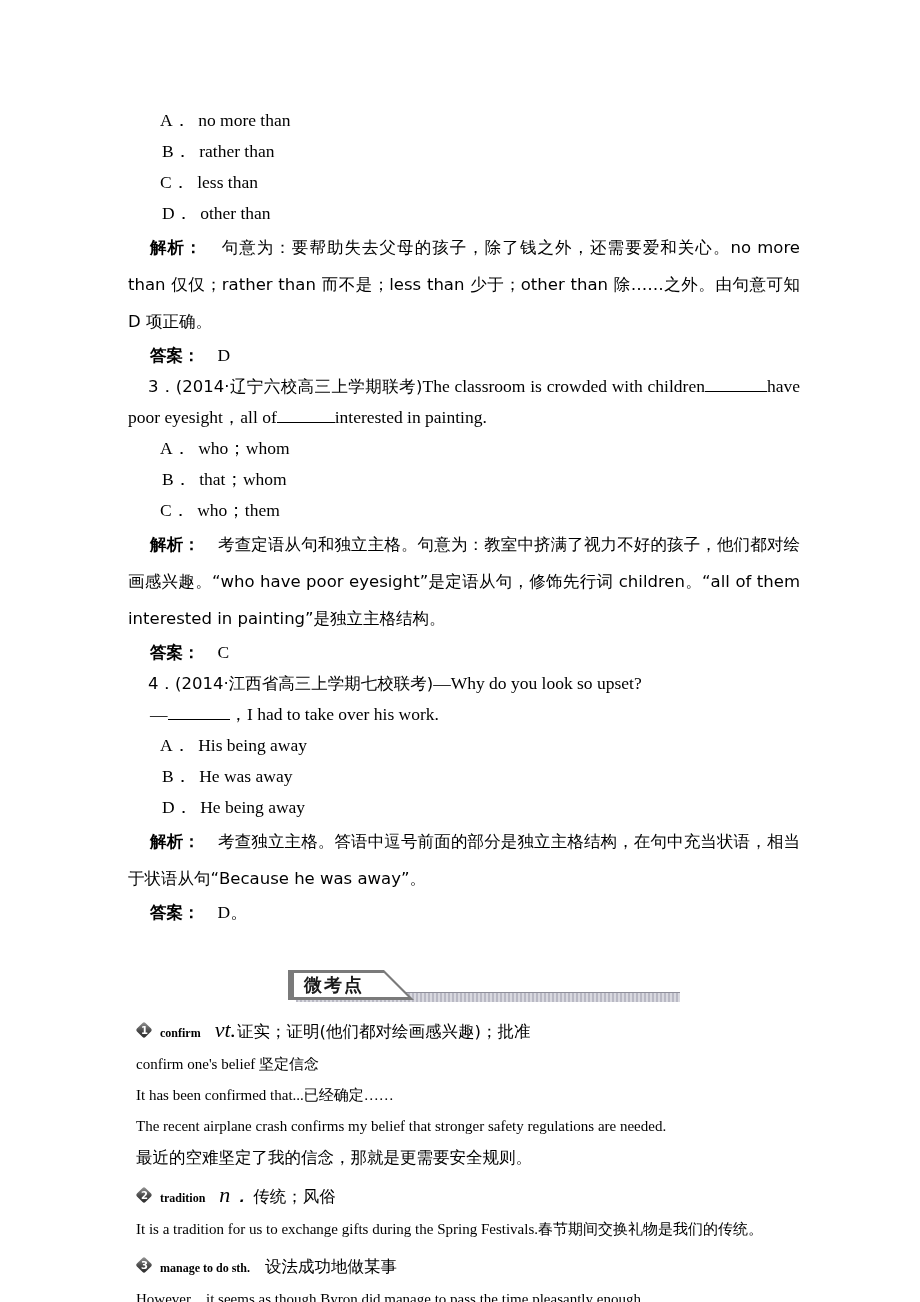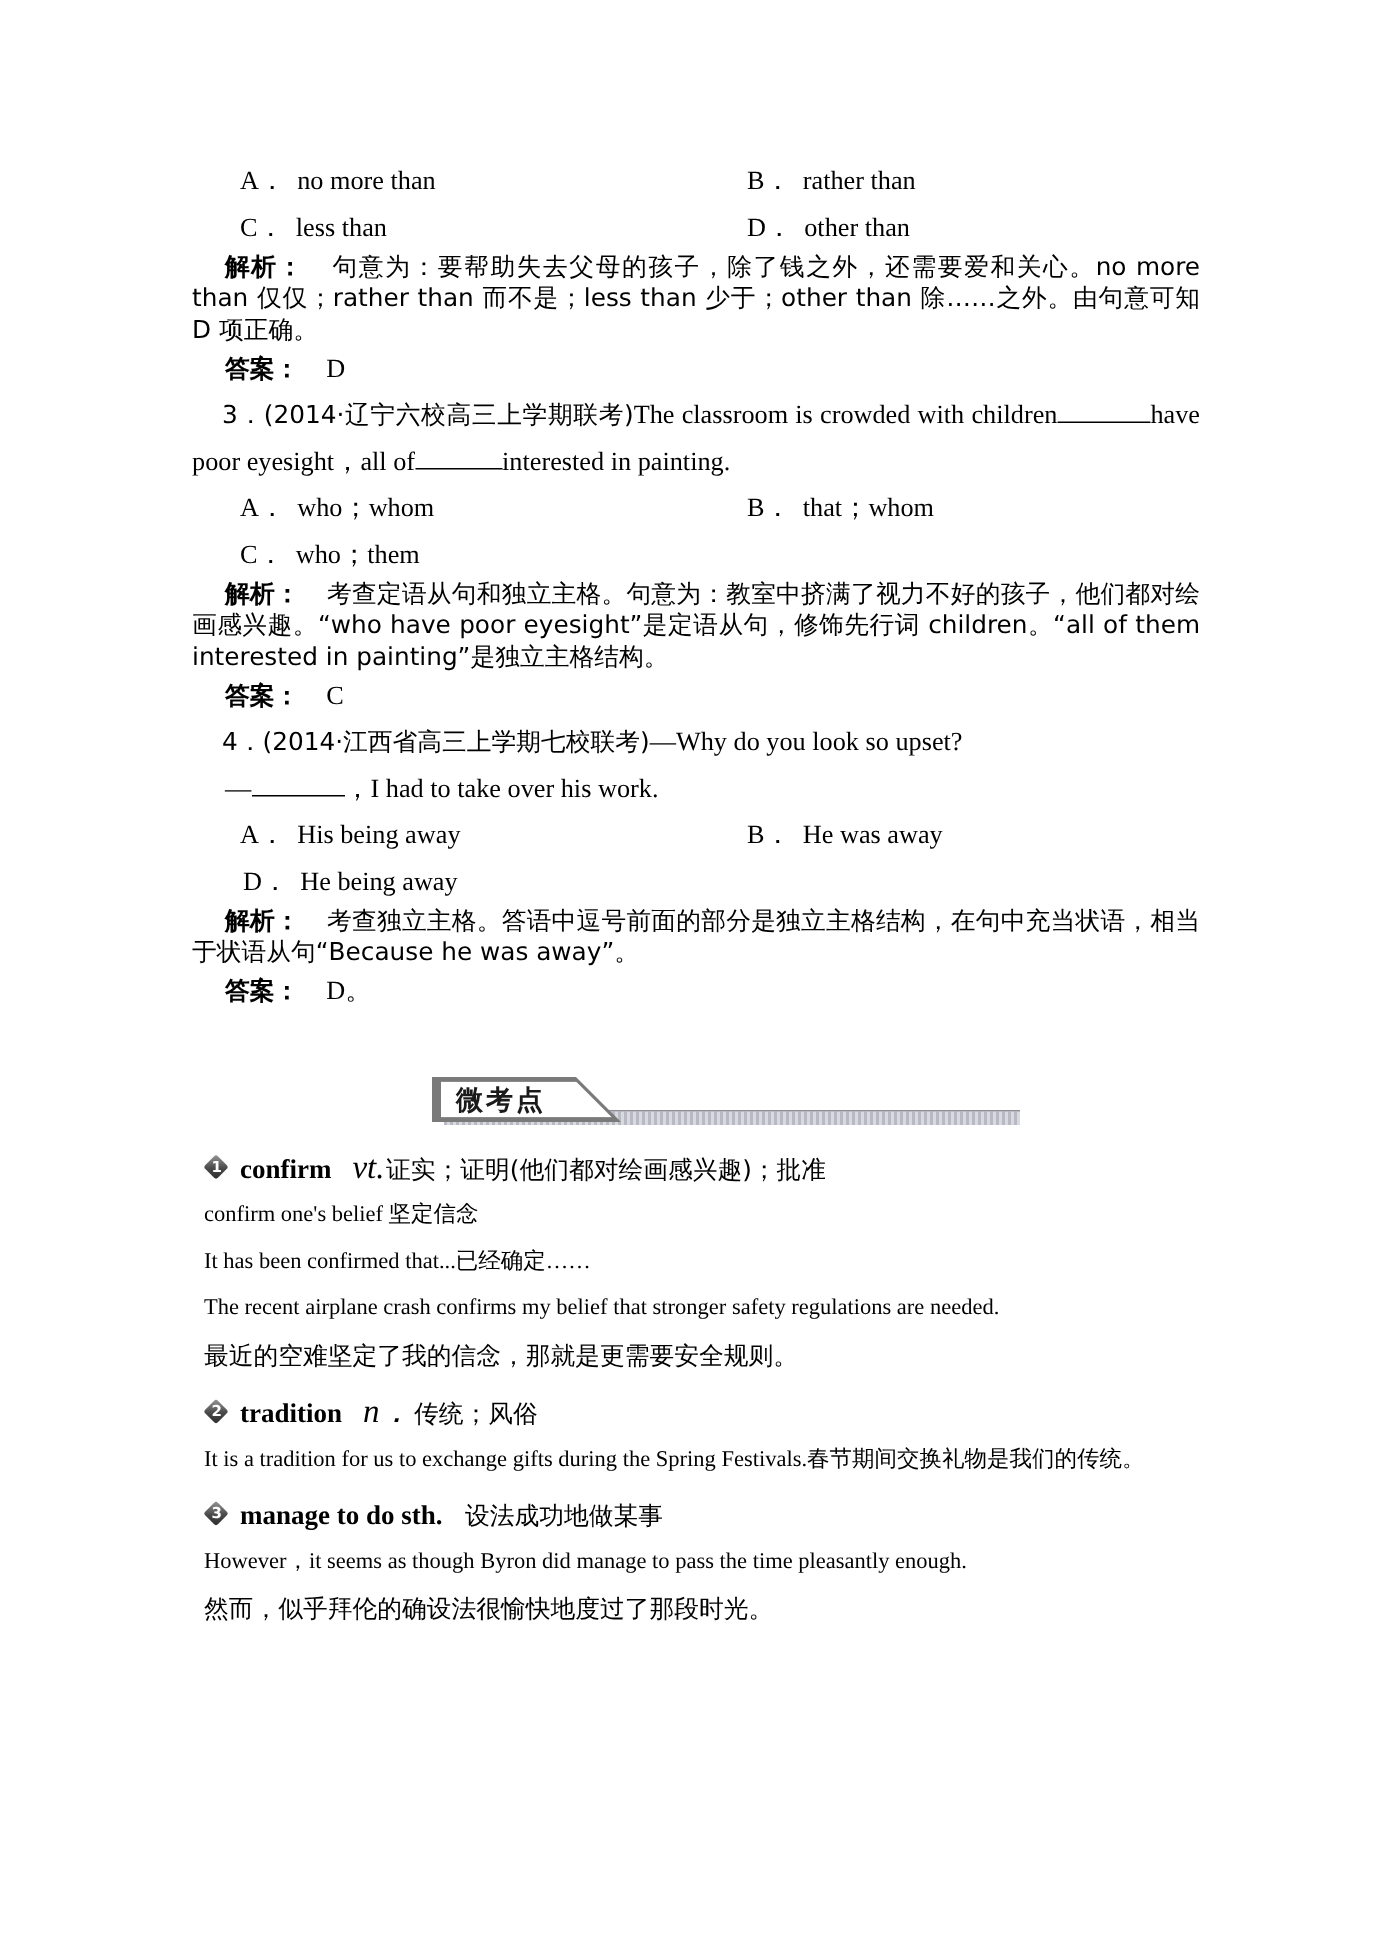--- a/index.html
+++ b/index.html
@@ -32,30 +32,31 @@
   }
 
   
   .line {
     font-size: 17.5px;
     line-height: 31px;
     white-space: nowrap;
   }
   .para {
     font-size: 17.5px;
-    line-height: 20px;
+    line-height: 37px;
     text-align: justify;
     text-justify: inter-ideograph;
   }
 
   
   .opt-row {
     display: flex;
     font-size: 17.5px;
     line-height: 31px;
+    flex-direction: column;
   }
   .opt-col {
     width: 50%;
     box-sizing: border-box;
   }
   .opt-col.left  { padding-left: 32px; }
   .opt-col.right { padding-left: 34px; }
   .opt-gap { display: inline-block; width: 8px; }
 
   
@@ -176,21 +177,21 @@
     height: 17px;
     line-height: 17px;
     text-align: center;
     color: #ffffff;
     font-family: "DejaVu Sans", "Liberation Sans", sans-serif;
     font-size: 10px;
     font-weight: bold;
   }
   .kp-term {
     font-weight: bold;
-    font-size: 18px;
+    font-size: 12px;
   }
   .kp-pos {
     font-style: italic;
     margin-left: 14px;
     margin-right: 1px;
     font-size: 22px;
   }
   .kp-def { font-size: 16.5px; font-family: "DejaVu Sans", "Liberation Sans", sans-serif; }
   .kp-line {
     font-size: 15px;

